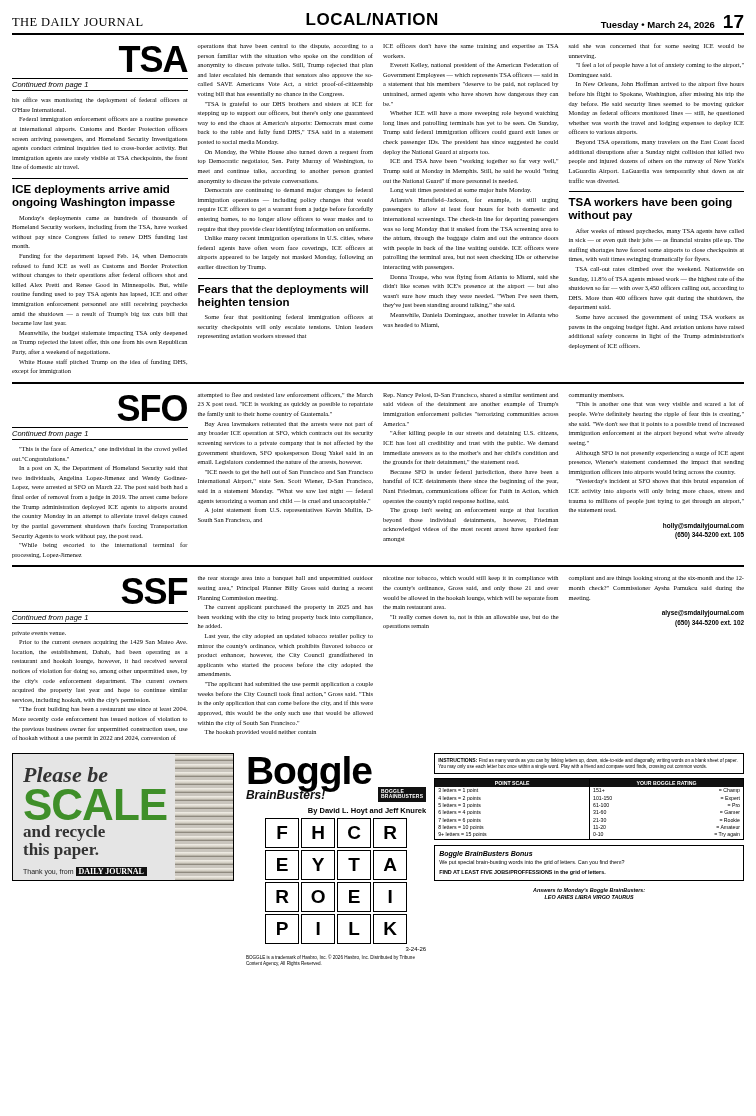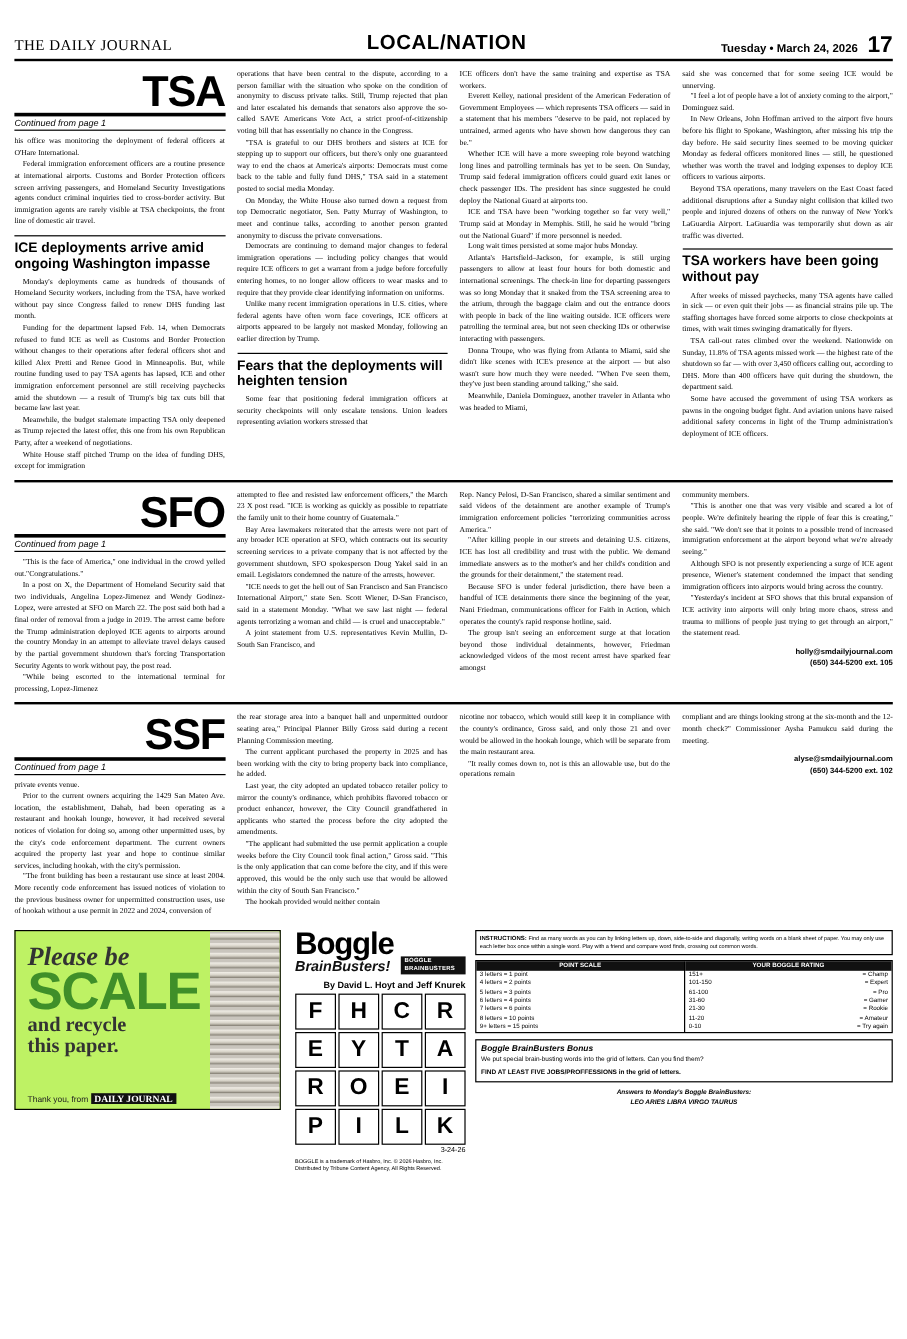--- a/index.html
+++ b/index.html
@@ -12,21 +12,21 @@
     color: #000;
   }
   .page { position: relative; width: 756px; height: 1116px; padding: 10px 12px; }
 
   
   .masthead {
     display: flex; align-items: flex-end; justify-content: space-between;
     border-bottom: 2px solid #000; padding-bottom: 3px;
   }
   .mast-left { font-family: "Liberation Serif", serif; font-size: 12.5px; letter-spacing: .4px; }
-  .mast-center { font-family: "Liberation Sans", sans-serif; font-weight: bold; font-size: 17px; letter-spacing: .5px; margin-top: 16px; }
+  .mast-center { font-family: "Liberation Sans", sans-serif; font-weight: bold; font-size: 17px; letter-spacing: .5px; }
   .mast-right { display: flex; align-items: flex-end; gap: 8px; }
   .mast-date { font-family: "Liberation Sans", sans-serif; font-weight: bold; font-size: 9.5px; }
   .mast-page { font-family: "Liberation Sans", sans-serif; font-weight: bold; font-size: 19px; line-height: .9; }
 
   
   .section { padding-top: 6px; }
   .rule-thick { border-top: 2px solid #000; margin-top: 6px; }
 
   .sec-grid { display: flex; gap: 10px; }
   .col { flex: 1 1 0; min-width: 0; }
@@ -37,21 +37,21 @@
     font-size: 36px;
     line-height: .95;
     letter-spacing: -1px;
     margin: 2px 0 1px 0;
     text-align: right;
   }
   .contfrom {
     font-family: "Liberation Sans", sans-serif;
     font-size: 7.5px;
     font-style: italic;
-    border-top: 3px solid #000000;
+    border-top: 1px solid #000000;
     border-bottom: 1px solid #000;
     padding: 1px 0;
     margin-bottom: 4px;
   }
   .subhead {
     font-family: "Liberation Sans", sans-serif;
     font-weight: bold;
     font-size: 11.5px;
     line-height: 1.15;
     margin: 6px 0 3px 0;
@@ -73,24 +73,24 @@
     font-weight: bold;
     text-align: right;
     margin-top: 6px;
   }
   .contact div { line-height: 1.5; }
 
   
   .ad-recycle {
     position: relative;
     border: 1px solid #000;
-    height: 150px;
+    height: 128px;
     display: flex;
     overflow: hidden;
-    background: #bef264;
+    background: #e5e5e5;
   }
   .ad-left { flex: 1 1 58%; padding: 10px 8px 6px 10px; position: relative; }
   .ad-please {
     font-family: "Liberation Serif", serif;
     font-size: 22px; font-style: italic; font-weight: bold; color: #333;
     line-height: 1;
   }
   .ad-green {
     font-family: "Liberation Sans", sans-serif;
     font-weight: bold; font-size: 44px; line-height: .85; color: #3f8f29;
@@ -114,21 +114,21 @@
     position: absolute; left: -6%; width: 112%; height: 5px;
     background: linear-gradient(180deg,#f2efe8 0%, #d8d4c9 60%, #aaa59a 100%);
     border-bottom: 1px solid #8f8a7f;
   }
 
   
   .boggle-wrap { display: flex; gap: 8px; }
   .boggle-left { width: 200px; }
   .boggle-logo {
     font-family: "Liberation Sans", sans-serif;
-    font-weight: bold; font-size: 26px; letter-spacing: -1px; line-height: .9;
+    font-weight: bold; font-size: 39px; letter-spacing: -1px; line-height: .9;
   }
   .boggle-sub {
     font-family: "Liberation Sans", sans-serif;
     font-weight: bold; font-style: italic; font-size: 12px; color: #111;
   }
   .boggle-by {
     font-family: "Liberation Sans", sans-serif;
     font-weight: bold; font-size: 7.5px; text-align: right; margin: 4px 0 3px;
   }
   .grid4 {

